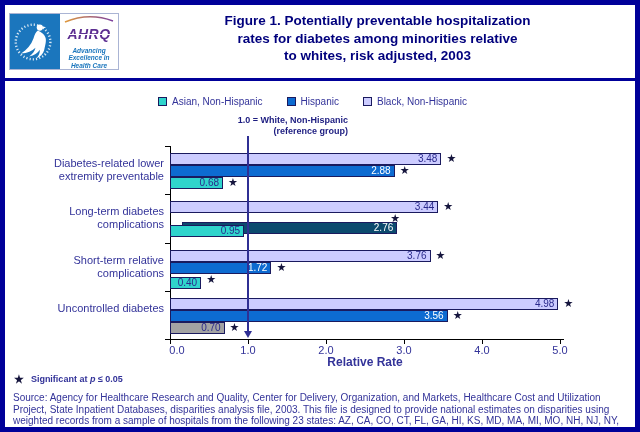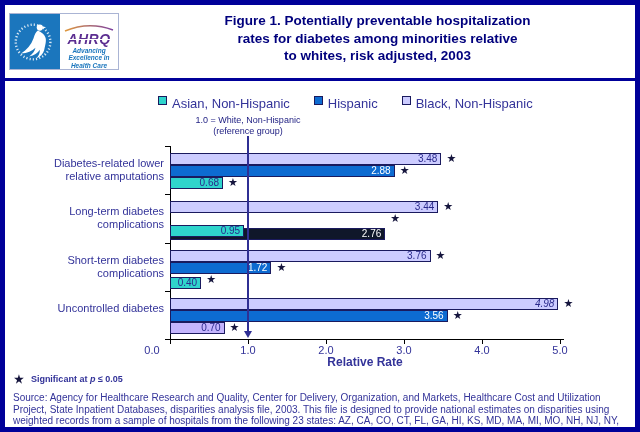--- a/index.html
+++ b/index.html
@@ -7,33 +7,33 @@
     width:640px;height:432px;position:relative;background:#ffffff;
     font-family:"Liberation Sans", sans-serif;overflow:hidden;
   }
   .outer-border{position:absolute;inset:0;border:5px solid #000099;z-index:40;pointer-events:none}
   .divider{position:absolute;left:5px;right:5px;top:78px;height:3px;background:#000099}
 
   
   .logo{position:absolute;left:9px;top:13px;width:110px;height:57px;display:flex;
         border:1px solid #aab4d4;box-sizing:border-box;background:#fff;z-index:2}
   .hhs{width:50px;height:100%;background:#1b76bd;position:relative;flex:none}
-  .ahrq{flex:1;display:flex;flex-direction:column;align-items:center;justify-content:flex-end;padding-top:1px}
+  .ahrq{flex:1;display:flex;flex-direction:column;align-items:center;justify-content:space-between;padding-top:1px}
   .ahrq-word{font-weight:bold;font-style:italic;font-size:14px;color:#5c2e91;line-height:14px;position:relative;letter-spacing:.5px}
   .ahrq-word::after{content:"";position:absolute;left:-1px;right:-1px;top:7px;height:1px;background:#fff}
   .tagline{font-size:6.5px;font-weight:bold;font-style:italic;color:#1b76bd;text-align:center;line-height:7.5px;margin-top:1px}
   .title{position:absolute;left:130px;top:12px;width:495px;text-align:center;
          color:#00007d;font-weight:bold;font-size:13.5px;line-height:17.5px}
 
   
   .legend{position:absolute;left:158px;top:96px;display:flex;gap:24px;align-items:center}
-  .legend-item{display:flex;font-size:13px;color:#333399;white-space:nowrap}
+  .legend-item{display:flex;align-items:center;font-size:10px;color:#333399;white-space:nowrap}
   .swatch{display:inline-block;width:7px;height:7px;border:1px solid #1a1a5e;margin-right:5px;flex:none}
-  .annotation{position:absolute;left:148px;top:115px;width:200px;text-align:center;
-              font-size:9px;font-weight:normal;color:#1c1c80;line-height:11px}
+  .annotation{position:absolute;left:148px;top:115px;width:200px;text-align:right;
+              font-size:9px;font-weight:bold;color:#1c1c80;line-height:11px}
 
   
   .plot{position:absolute;left:170px;top:146px;width:390px;height:193px}
   .axis-y{position:absolute;left:170px;top:146px;width:1px;height:193px;background:#000}
   .axis-x{position:absolute;left:165px;top:339px;width:399px;height:1px;background:#000}
   .bar{position:absolute;left:0;height:12px;border:1px solid #1a1a5e;box-sizing:border-box;z-index:2}
   .bar-value{position:absolute;right:3px;top:50%;transform:translateY(-50%);
              font-size:10px;white-space:nowrap;z-index:6;line-height:10px}
   .star{position:absolute;font-size:11px;color:#15153d;line-height:12px;z-index:4}
   .refline{position:absolute;left:247px;top:136px;width:2px;height:196px;background:#2f2f94;z-index:5}
@@ -111,40 +111,40 @@
   </div>
 
 <div class="annotation">
   <div>1.0 = White, Non-Hispanic</div>
   <div>(reference group)</div>
 </div>
 
 <div id="cats">
     <div class="cat-label" style="top: 157px;">
       <div class="cat-line">Diabetes-related lower</div>
-      <div class="cat-line">relative amputations</div>
+      <div class="cat-line">extremity preventable</div>
     </div>
     <div class="cat-label" style="top: 205.25px;">
       <div class="cat-line">Long-term diabetes</div>
       <div class="cat-line">complications</div>
     </div>
     <div class="cat-label" style="top: 253.5px;">
-      <div class="cat-line">Short-term diabetes</div>
+      <div class="cat-line">Short-term relative</div>
       <div class="cat-line">complications</div>
     </div>
     <div class="cat-label" style="top: 301.75px;">
       <div class="cat-line">Uncontrolled diabetes</div>
     </div>
   </div>
 
 <div class="axis-y"></div>
 <div class="axis-x"></div>
 <div id="ticks">
     <div class="xtick" style="left: 170px;"></div>
-    <div class="xtick-label" style="left: 137px;">0.0</div>
+    <div class="xtick-label" style="left: 162px;">0.0</div>
     <div class="xtick" style="left: 248px;"></div>
     <div class="xtick-label" style="left: 233px;">1.0</div>
     <div class="xtick" style="left: 326px;"></div>
     <div class="xtick-label" style="left: 311px;">2.0</div>
     <div class="xtick" style="left: 404px;"></div>
     <div class="xtick-label" style="left: 389px;">3.0</div>
     <div class="xtick" style="left: 482px;"></div>
     <div class="xtick-label" style="left: 467px;">4.0</div>
     <div class="xtick" style="left: 560px;"></div>
     <div class="xtick-label" style="left: 545px;">5.0</div>
@@ -162,28 +162,28 @@
     <span class="star" style="left: calc(69.6% + 5px); top: 6px;">★</span>
     <div class="bar" style="top: 55.25px; width: 68.8%; background: rgb(204, 204, 255);">
       <span class="bar-value" style="color: rgb(42, 42, 140); margin-left: 48px;">3.44</span>
     </div>
     <span class="star" style="left: calc(68.8% + 5px); top: 54.25px;">★</span>
     <div class="bar" style="top: 103.5px; width: 66.8%; background: rgb(204, 204, 255);">
       <span class="bar-value" style="color: rgb(42, 42, 140);">3.76</span>
     </div>
     <span class="star" style="left: calc(66.8% + 5px); top: 102.5px;">★</span>
     <div class="bar" style="top: 151.75px; width: 99.6%; background: rgb(204, 204, 255);">
-      <span class="bar-value" style="color: rgb(42, 42, 140); font-style: italic;">4.98</span>
+      <span class="bar-value" style="color: rgb(42, 42, 140);">4.98</span>
     </div>
     <span class="star" style="left: calc(99.6% + 5px); top: 150.75px;">★</span>
     <div class="bar" style="top: 19px; width: 57.6%; background: rgb(13, 107, 209);">
       <span class="bar-value" style="color: rgb(255, 255, 255);">2.88</span>
     </div>
     <span class="star" style="left: calc(57.6% + 5px); top: 18px;">★</span>
-    <div class="bar" style="top: 82px; width: 55.2%; background: #0f172a;">
+    <div class="bar" style="top: 76px; width: 55.2%; background: #0c4a6e; margin-left: 12px;">
       <span class="bar-value" style="color: rgb(255, 255, 255);">2.76</span>
     </div>
     <span class="star" style="left: calc(55.2% + 5px); top: 66.25px;">★</span>
     <div class="bar" style="top: 115.5px; width: 26%; background: rgb(13, 107, 209);">
       <span class="bar-value" style="color: rgb(255, 255, 255);">1.72</span>
     </div>
     <span class="star" style="left: calc(26% + 5px); top: 114.5px;">★</span>
     <div class="bar" style="top: 163.75px; width: 71.2%; background: rgb(13, 107, 209);">
       <span class="bar-value" style="color: rgb(255, 255, 255);">3.56</span>
     </div>
@@ -192,21 +192,21 @@
       <span class="bar-value" style="color: rgb(42, 42, 140);">0.68</span>
     </div>
     <span class="star" style="left: calc(13.6% + 5px); top: 30px;">★</span>
     <div class="bar" style="top: 79.25px; width: 19%; background: rgb(47, 212, 204);">
       <span class="bar-value" style="color: rgb(42, 42, 140);">0.95</span>
     </div>
     <div class="bar" style="top: 131px; width: 8%; background: rgb(47, 212, 204);">
       <span class="bar-value" style="color: rgb(42, 42, 140);">0.40</span>
     </div>
     <span class="star" style="left: calc(8% + 5px); top: 126.5px;">★</span>
-    <div class="bar" style="top: 175.75px; width: 14%; background: #c4b5fd;">
+    <div class="bar" style="top: 175.75px; width: 14%; background: #a3a3a3;">
       <span class="bar-value" style="color: rgb(42, 42, 140);">0.70</span>
     </div>
     <span class="star" style="left: calc(14% + 5px); top: 174.75px;">★</span>
   </div>
 
 <div class="refline"></div>
 <div class="ref-arrow"></div>
 
 <div class="xlabel">Relative Rate</div>
 

